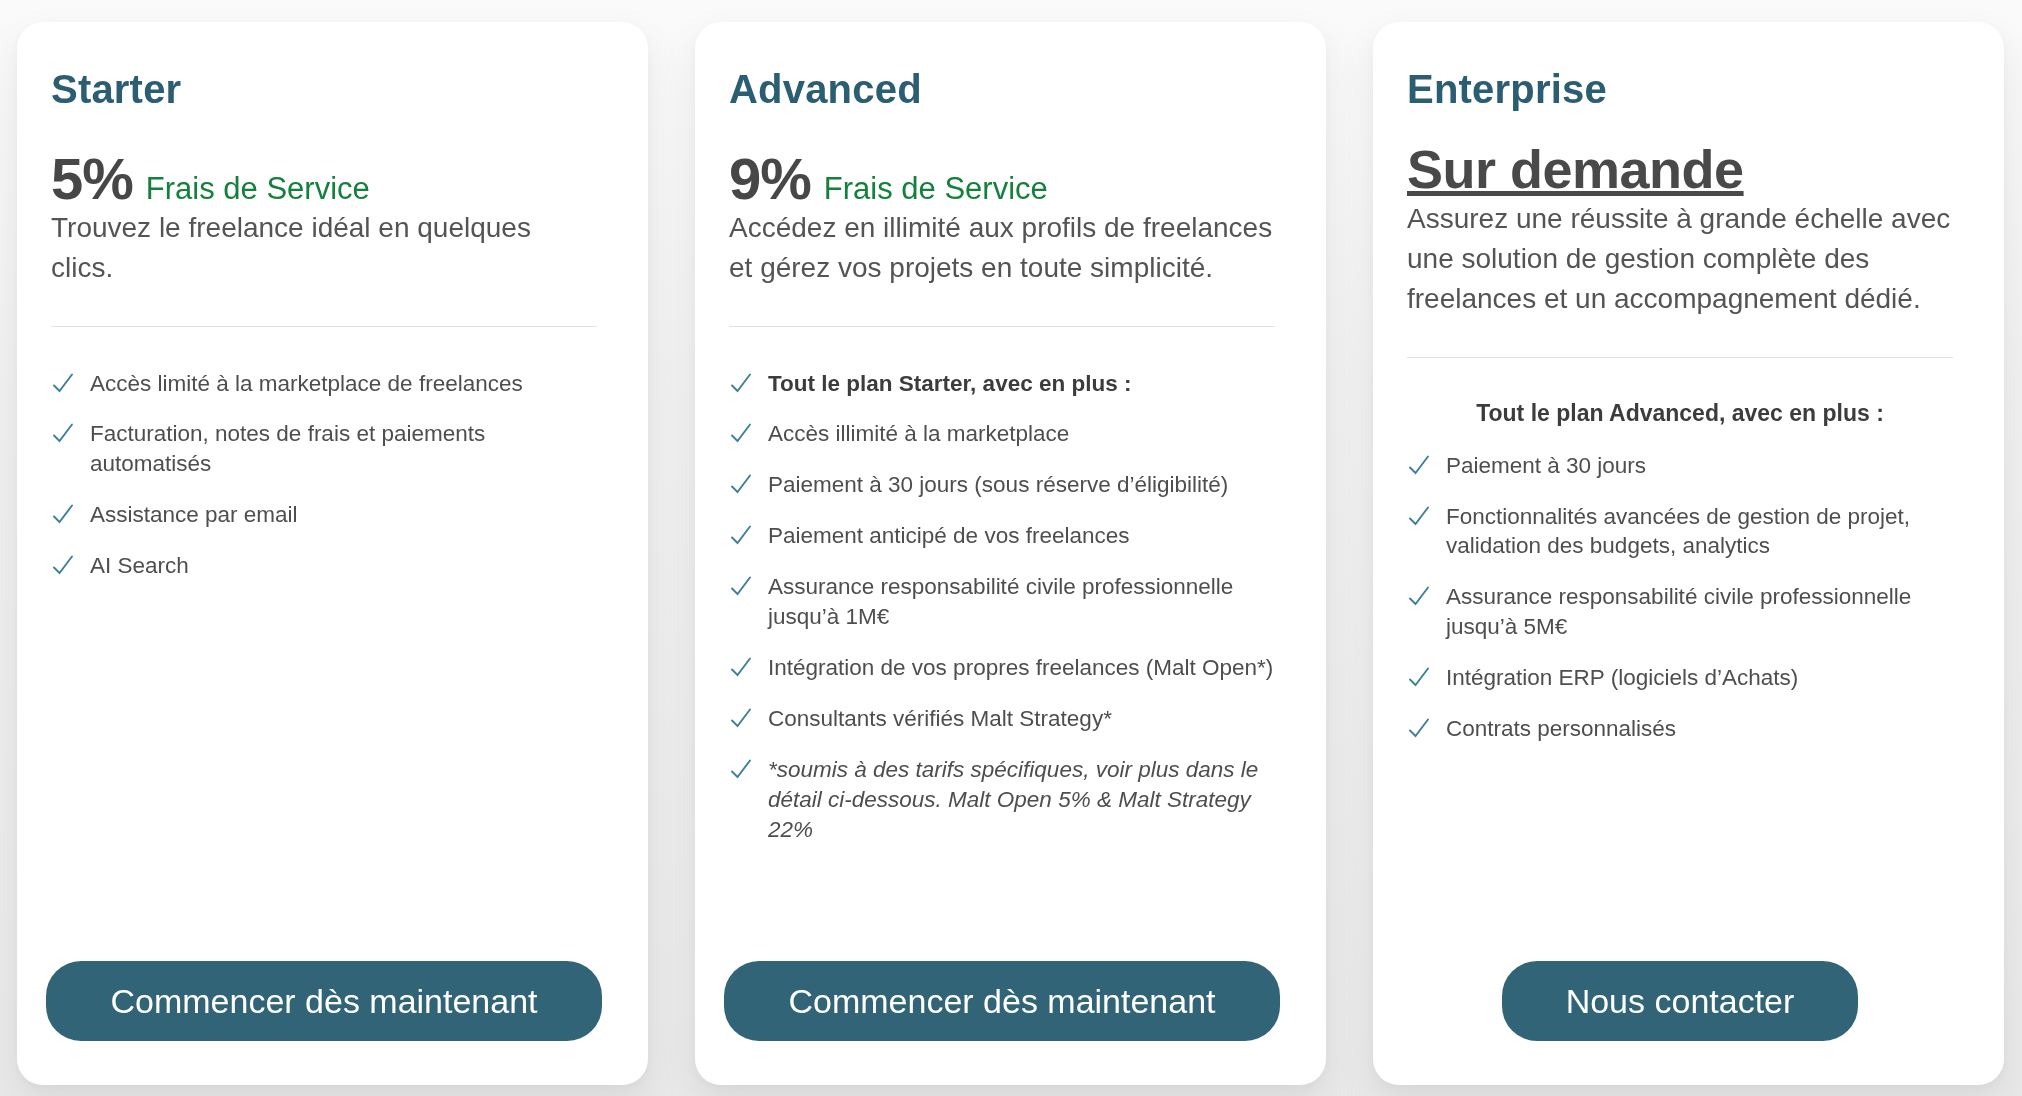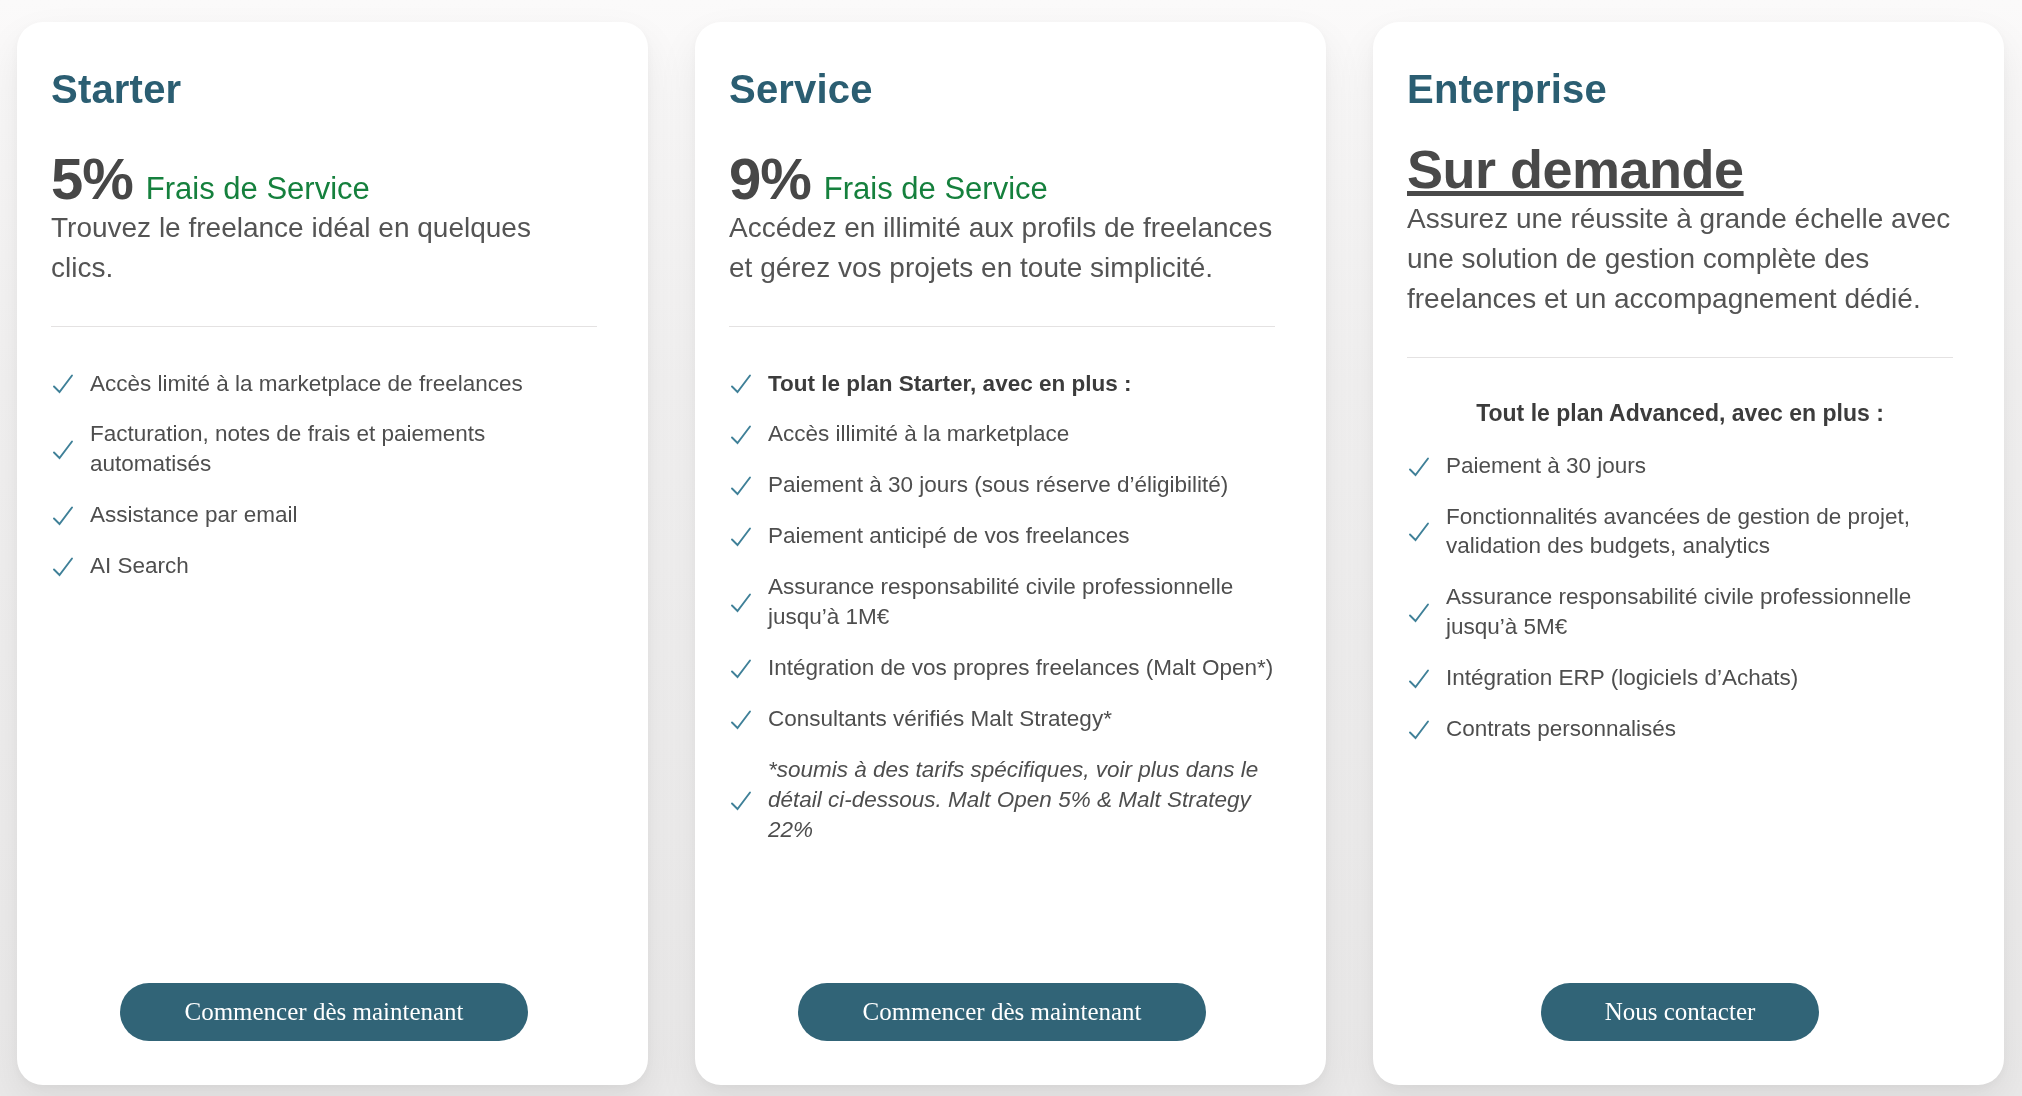--- a/index.html
+++ b/index.html
@@ -85,46 +85,46 @@
     color:var(--text-bold);
     text-align:center;
   }
   ul.feature-list{
     list-style:none;
     margin-top:42px;
   }
   ul.feature-list.tight{margin-top:24px;}
   .feature-item{
     display:flex;
-    align-items:center;
+    align-items:flex-start;
     gap:15px;
     margin-bottom:21px;
     font-size:22.5px;
     line-height:1.33;
     color:var(--text-list);
     max-width:560px;
   }
   .check{
     flex:0 0 24px;
     margin-top:2px;
   }
   .check svg{display:block;}
   .feature-text.bold{font-weight:700;color:var(--text-bold);}
   .feature-text.italic{font-style:italic;}
   .cta{
     margin-top:auto;
     align-self:center;
-    height:58px;
+    height:80px;
     border-radius:35px;
     border:none;
     padding:0 64px;
     background:var(--accent-btn);
     color:#ffffff;
-    font-size:25px;
-    font-family:Liberation Serif, serif;
+    font-size:34px;
+    font-family:Liberation Sans, sans-serif;
     display:flex;
     align-items:center;
     justify-content:center;
     white-space:nowrap;
     cursor:pointer;
   }
 </style>
 </head>
 <body>
 
@@ -170,21 +170,21 @@
               <path d="M3 14.5 L8.5 20 L21 3.5" stroke="var(--accent-check)" stroke-width="1.9" stroke-linecap="round" fill="none"></path>
             </svg>
           </span>
           <span class="feature-text">AI Search</span>
         </li>
       </ul>
     <button class="cta">Commencer dès maintenant</button>
   </section>
 
   <section class="card">
-    <h2 class="plan-title">Service</h2>
+    <h2 class="plan-title">Advanced</h2>
     <div class="price-row">
       <span class="price-value">9%</span>
       <span class="price-suffix">Frais de Service</span>
     </div>
     <p class="intro">Accédez en illimité aux profils de freelances et gérez vos projets en toute simplicité.</p>
     <hr class="divider">
     <ul class="feature-list">
 
     <li class="feature-item">
           <span class="check">

